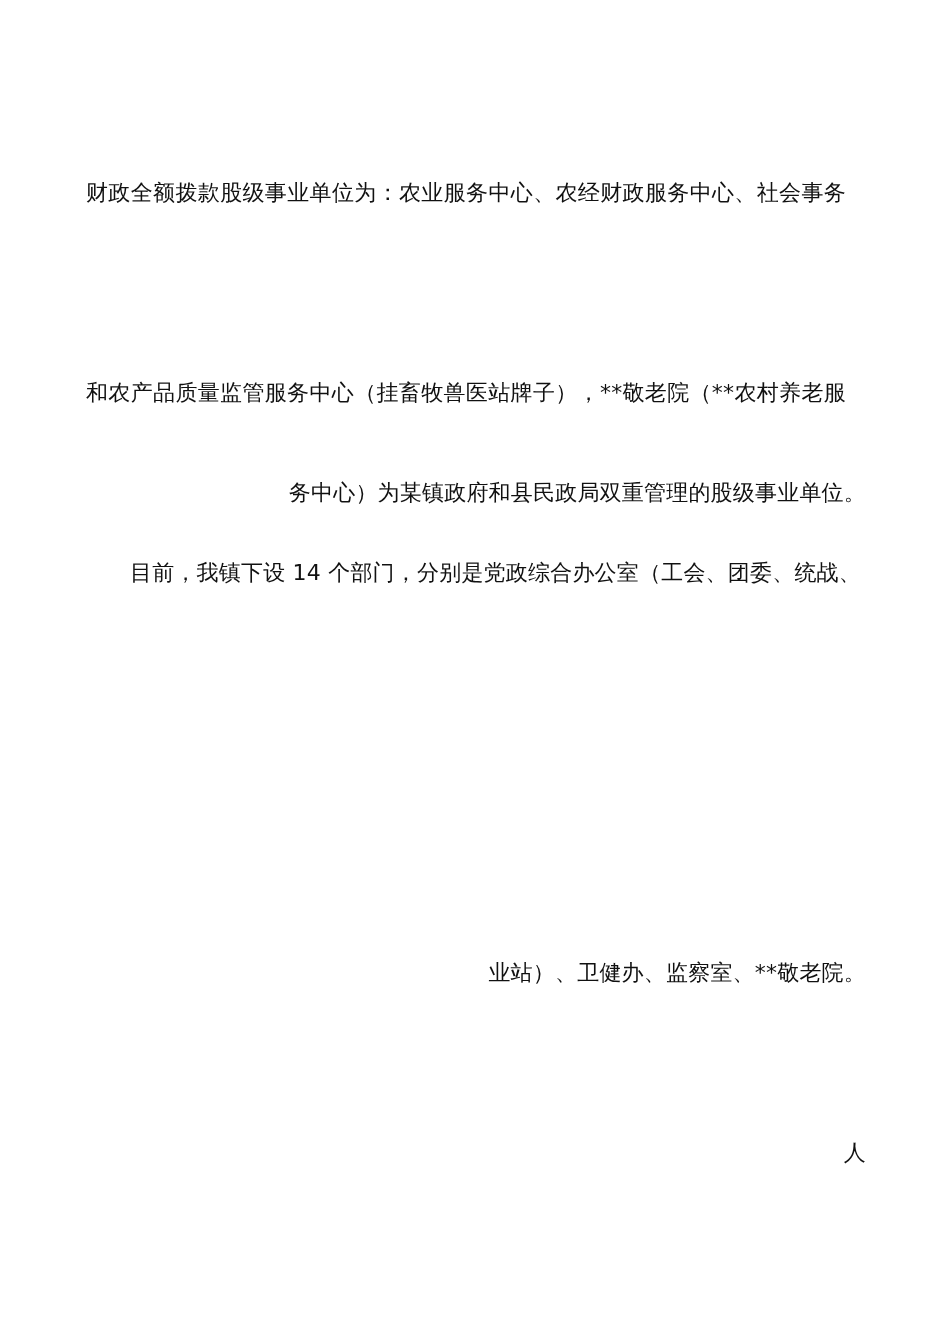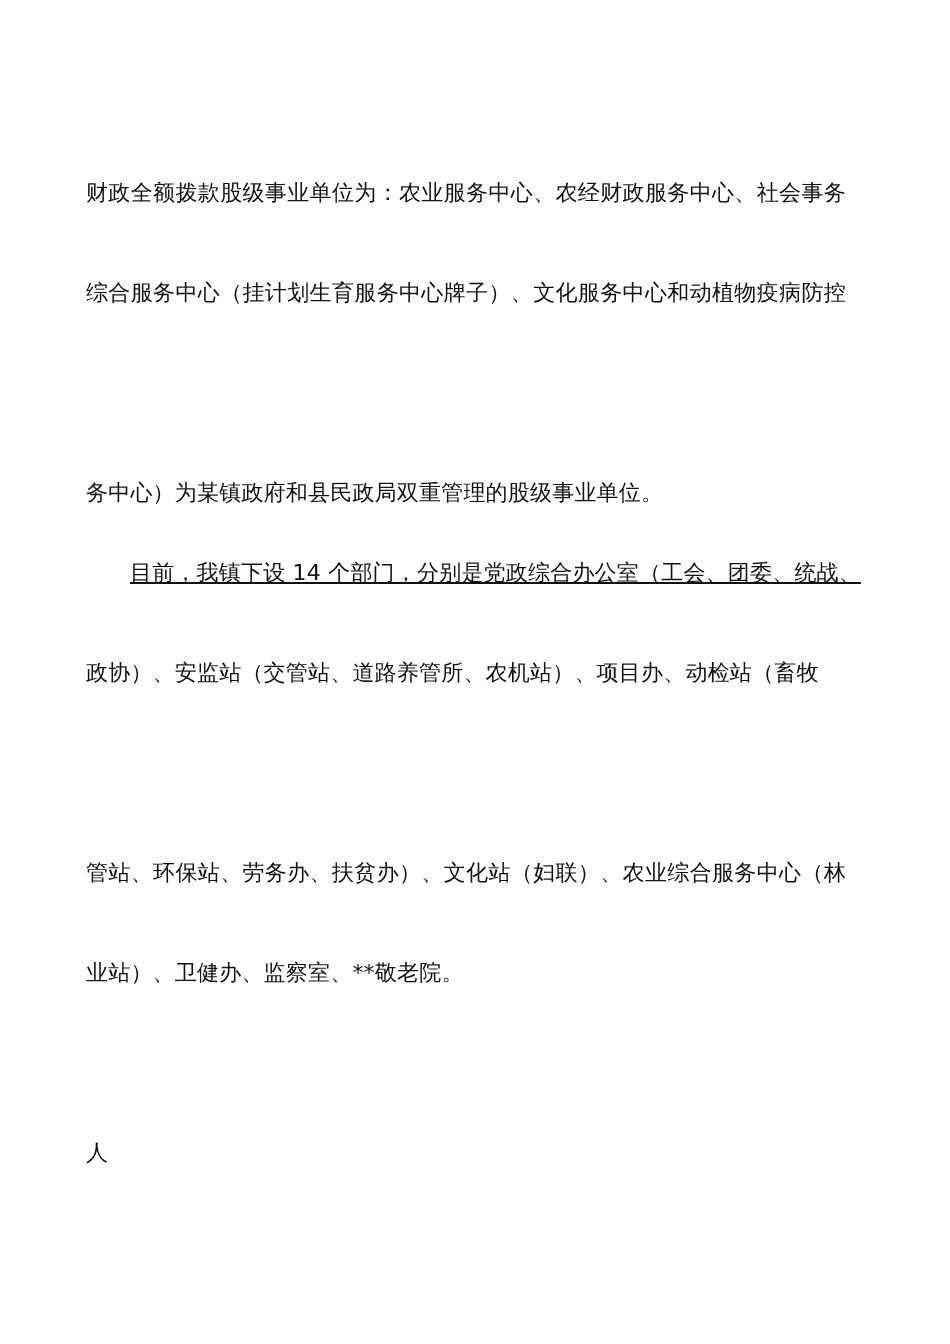--- a/index.html
+++ b/index.html
@@ -25,39 +25,37 @@
       margin-top: 44px;
     }
     .line {
       position: absolute;
       left: 86px;
       width: 780px;
       font-size: 22px;
       line-height: 30px;
       white-space: nowrap;
       letter-spacing: 0.2px;
+      text-align: right;
     }
     .line.indent {
       left: 130px;
     }
     .justify {
       text-align: justify;
       text-align-last: justify;
       width: 760px;
     }
     .line.indent.justify {
       width: 716px;
-      text-decoration: underline;
     }
   </style>
 </head>
 <body>
 
 <div class="page">
   <div class="line justify" style="top:134px">财政全额拨款股级事业单位为：农业服务中心、农经财政服务中心、社会事务</div>
-  <div class="line justify" style="top:234px">综合服务中心（挂计划生育服务中心牌子）、文化服务中心和动植物疫病防控</div>
+  <div class="line justify" style="top:334px">和农产品质量监管服务中心（挂畜牧兽医站牌子），**敬老院（**农村养老服</div>
   <div class="line" style="top:434px">务中心）为某镇政府和县民政局双重管理的股级事业单位。</div>
   <div class="line indent justify" style="top:514px">目前，我镇下设 14 个部门，分别是党政综合办公室（工会、团委、统战、</div>
-  <div class="line" style="top:614px">政协）、安监站（交管站、道路养管所、农机站）、项目办、动检站（畜牧</div>
-  <div class="line justify" style="top:814px">管站、环保站、劳务办、扶贫办）、文化站（妇联）、农业综合服务中心（林</div>
   <div class="line" style="top:914px">业站）、卫健办、监察室、**敬老院。</div>
   <div class="line" style="top:1094px">人</div>
 </div>
 
 </body></html>

